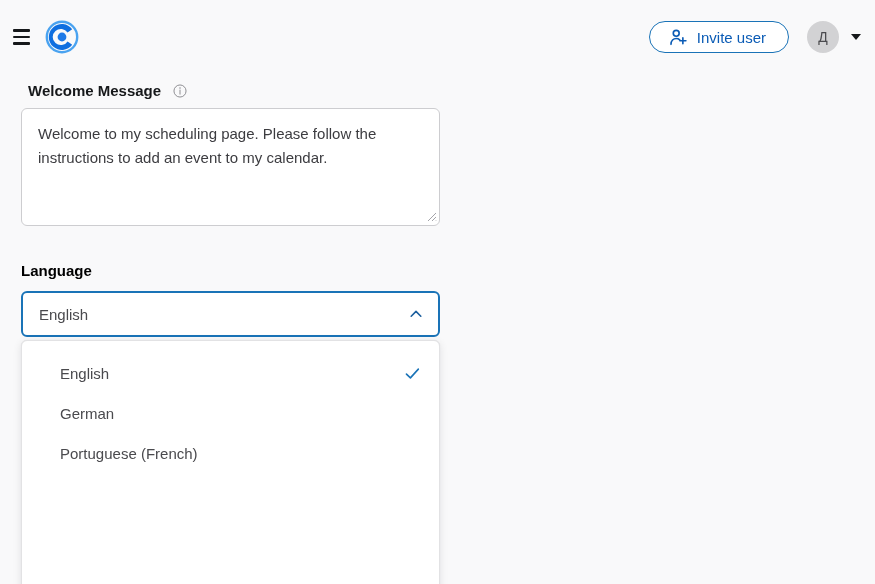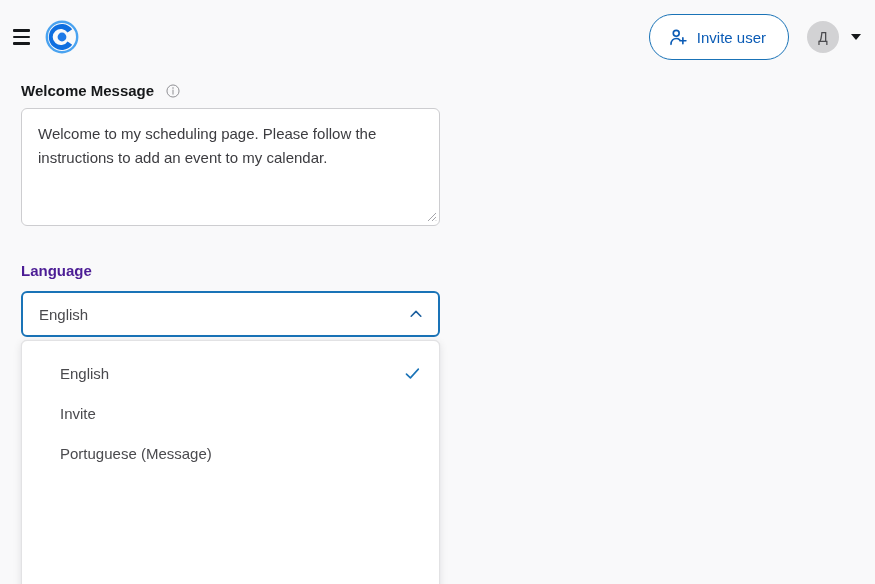--- a/index.html
+++ b/index.html
@@ -41,21 +41,21 @@
   }
   .logo {
     margin-left: 11px;
     width: 34px; height: 34px;
     flex: 0 0 auto;
     cursor: pointer;
   }
   .header-spacer { flex: 1 1 auto; }
 
   .invite-btn {
-    height: 46px;
+    height: 32px;
     border: 1.5px solid #1a73b7;
     border-radius: 24px;
     background: #ffffff;
     color: #0a5bb5;
     font-size: 15px;
     display: inline-flex;
     align-items: center;
     gap: 9px;
     padding: 0 22px 0 19px;
     cursor: pointer;
@@ -91,21 +91,21 @@
     top: 74px; left: 0;
     width: 875px;
   }
   .field-label {
     font-size: 15px;
     font-weight: bold;
     color: #16181a;
     display: flex;
     align-items: center;
     gap: 12px;
-    margin: 8px 0 0 21px;
+    margin: 8px 0 0 28px;
     line-height: 18px;
     text-align: center;
   }
   .info-icon {
     width: 14px; height: 14px;
     flex: 0 0 auto;
     display: block;
   }
 
   .textarea-box {
@@ -129,21 +129,21 @@
     top: 136px; left: 425px;
     width: 12px; height: 12px;
     pointer-events: none;
   }
 
   .lang-label {
     position: absolute;
     top: 188px; left: 21px;
     font-size: 15px;
     font-weight: bold;
-    color: #4c1d95;
+    color: #000000;
     line-height: 18px;
   }
 
   
   .ghost-field {
     position: absolute;
     left: 21px;
     width: 419px;
     height: 46px;
     background: #ffffff;
@@ -275,27 +275,27 @@
     <div class="option selected">
       <span class="opt-label">English</span>
       <svg class="check" viewBox="0 0 18 18">
         <path d="M2.6 9.6 L6.8 13.6 L15.2 4.4" fill="none" stroke="#1a73b7" stroke-width="1.7" stroke-linecap="round" stroke-linejoin="round"></path>
       </svg>
     </div>
 
 
 
     <div class="option">
-      <span class="opt-label">Invite</span>
+      <span class="opt-label">German</span>
       <svg class="check" viewBox="0 0 18 18">
         <path d="M2.6 9.6 L6.8 13.6 L15.2 4.4" fill="none" stroke="#1a73b7" stroke-width="1.7" stroke-linecap="round" stroke-linejoin="round"></path>
       </svg>
     </div>
 
     <div class="option">
-      <span class="opt-label">Portuguese (Message)</span>
+      <span class="opt-label">Portuguese (French)</span>
       <svg class="check" viewBox="0 0 18 18">
         <path d="M2.6 9.6 L6.8 13.6 L15.2 4.4" fill="none" stroke="#1a73b7" stroke-width="1.7" stroke-linecap="round" stroke-linejoin="round"></path>
       </svg>
     </div>
 
   </div>
 </div>
 
 </body></html>

